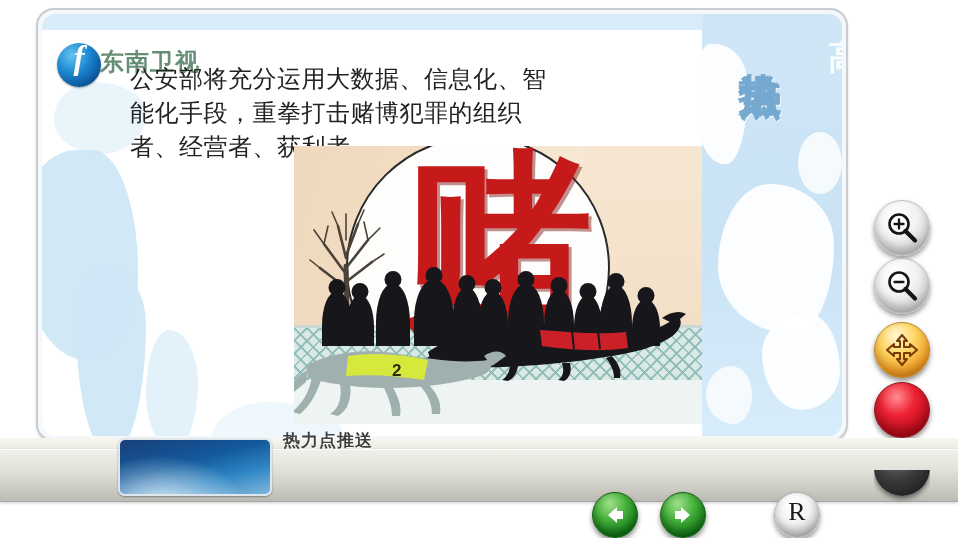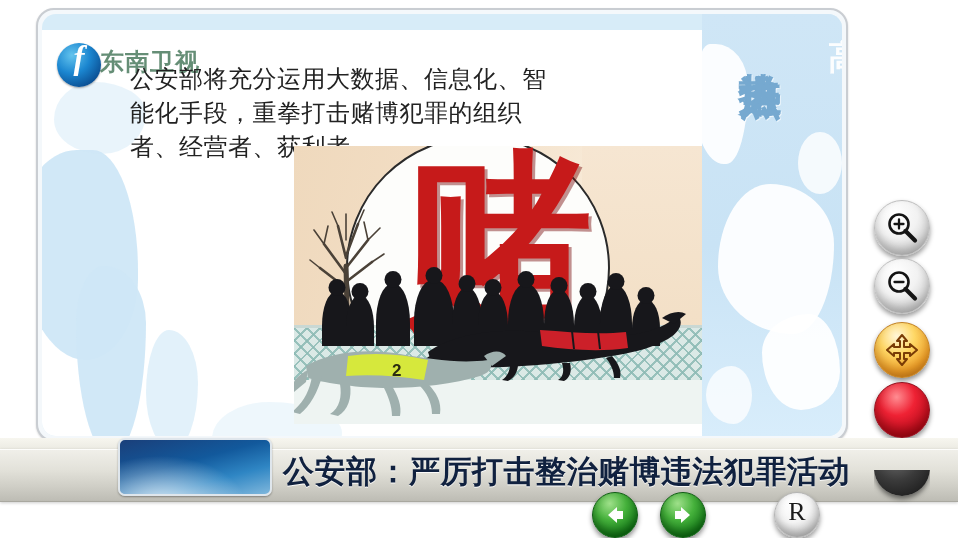--- a/index.html
+++ b/index.html
@@ -369,21 +369,21 @@
     <svg width="10" height="10" viewBox="0 0 10 10"></svg>
   </div>
 
   <div id="band-fill-left"></div>
   <div id="news-band"></div>
 
   <div id="program-logo">
     <div class="glow"></div>
   </div>
 
-  <div id="headline">公安部：严厉打击整治赌博违法犯罪活动</div>
+  <div id="kicker">热力点推送</div>
 
   <div class="navbtn green" id="nav-back">
     <div class="face"></div>
     <svg width="26" height="26" viewBox="0 0 26 26">
       <path d="M15 5 L6 13 L15 21 L15 17 L21 17 L21 9 L15 9 Z" fill="#ffffff"></path>
     </svg>
   </div>
 
   <div class="navbtn green" id="nav-fwd">
     <div class="face"></div>

